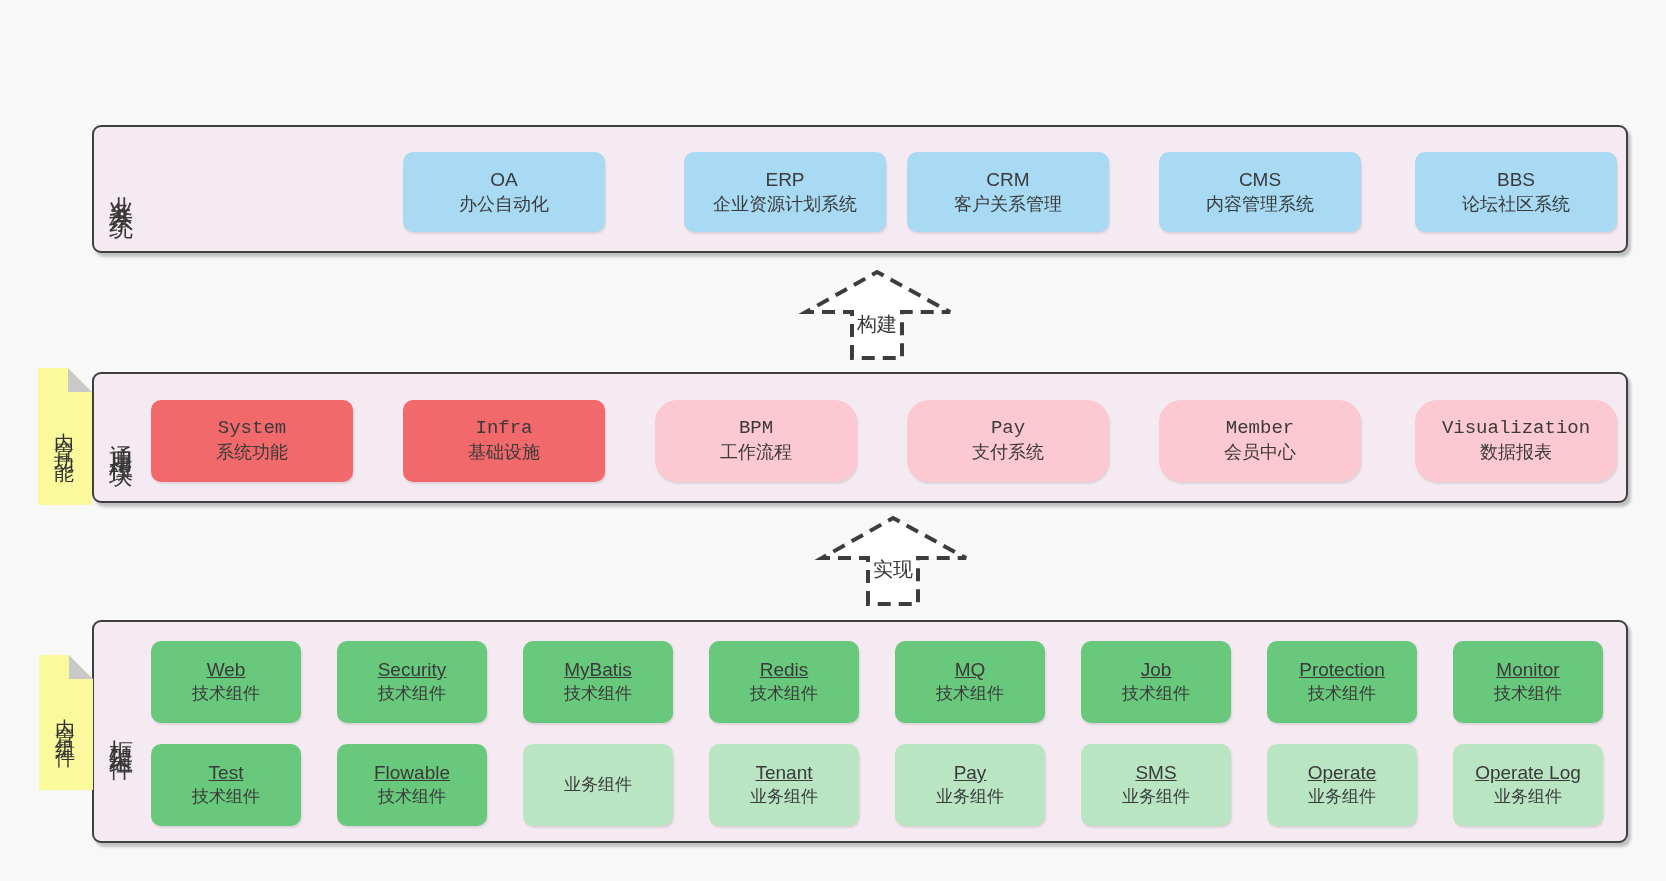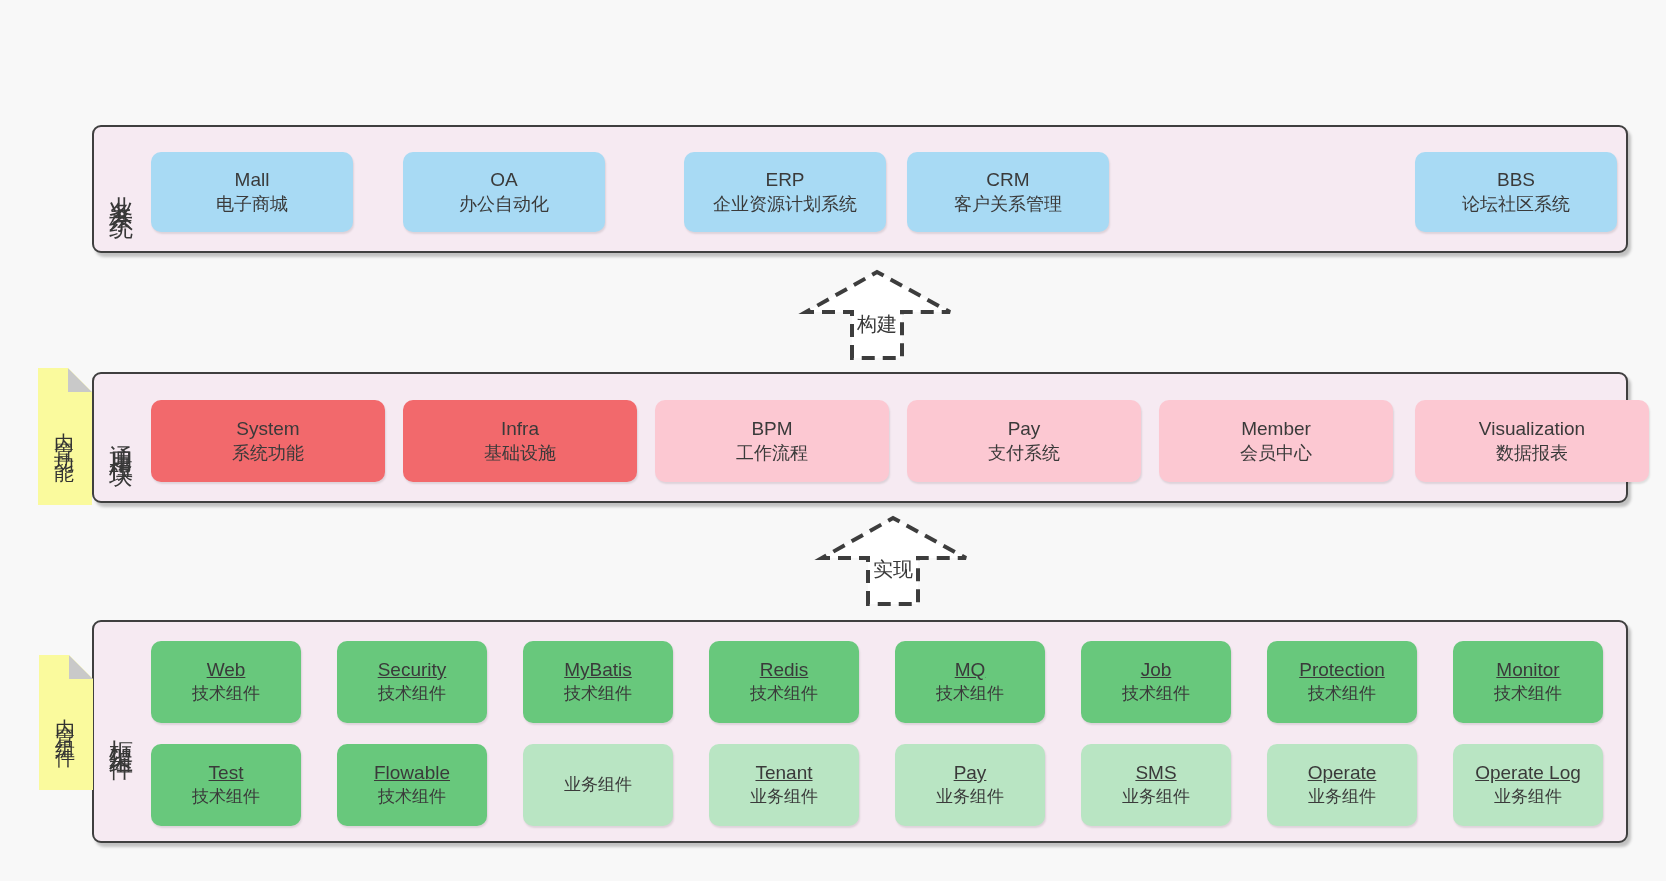--- a/index.html
+++ b/index.html
@@ -33,30 +33,30 @@
   
   .box{
     position:absolute;border-radius:10px;
     display:flex;flex-direction:column;align-items:center;justify-content:center;
     text-align:center;
     box-shadow:1px 2px 2px rgba(0,0,0,0.10);
   }
   .box .name{font-size:19px;line-height:25px;padding:0 6px;}
   .box .sub{font-size:18px;line-height:25px;}
   #band-1 .box{width:202px;height:80px;top:25px;}
-  #band-2 .box{width:234px;height:82px;top:26px;}
+  #band-2 .box{width:202px;height:82px;top:26px;font-family:Liberation Mono, monospace;}
   #band-3 .box{width:150px;height:82px;}
   #band-3 .box .name{font-size:19px;line-height:24px;text-decoration:underline;}
   #band-3 .box .sub{font-size:17px;line-height:24px;}
   #band-3 .row1{top:19px;}
   #band-3 .row2{top:122px;}
 
   .blue{background:var(--box-blue,#a8daf4);}
   .red{background:var(--box-red,#f2696c);}
-  .pink{background:var(--box-pink,#fcc8d2);}
+  .pink{background:var(--box-pink,#fcc8d2);border-radius:22px;}
   .green{background:var(--box-green,#68c87c);}
   .lightgreen{background:var(--box-lightgreen,#b9e5c3);}
 
   
   .note{
     position:absolute;width:54px;z-index:5;
     background:var(--note-yellow,#fafa9d);
     clip-path:polygon(0 0,calc(100% - 24px) 0,100% 24px,100% 100%,0 100%);
     display:flex;align-items:center;justify-content:center;
   }
@@ -88,35 +88,35 @@
   }
 </style>
 </head>
 <body>
 
 <div class="stage">
 
   <section class="band" id="band-1">
     <div class="band-title">业务系统</div>
 
-    <div class="box blue" style="left:57px">
-      <div class="name">Mall</div>
-      <div class="sub">电子商城</div>
-    </div>
     <div class="box blue" style="left:309px">
       <div class="name">OA</div>
       <div class="sub">办公自动化</div>
     </div>
     <div class="box blue" style="left:590px">
       <div class="name">ERP</div>
       <div class="sub">企业资源计划系统</div>
     </div>
     <div class="box blue" style="left:813px">
       <div class="name">CRM</div>
       <div class="sub">客户关系管理</div>
+    </div>
+    <div class="box blue" style="left:1065px">
+      <div class="name">CMS</div>
+      <div class="sub">内容管理系统</div>
     </div>
     <div class="box blue" style="left:1321px">
       <div class="name">BBS</div>
       <div class="sub">论坛社区系统</div>
     </div>
   </section>
 
   <svg class="arrow" style="left:800px;top:266px" width="156" height="98">
     <polygon points="52,92 52,46 6,46 77,6 150,46 102,46 102,92"></polygon>
   </svg>

